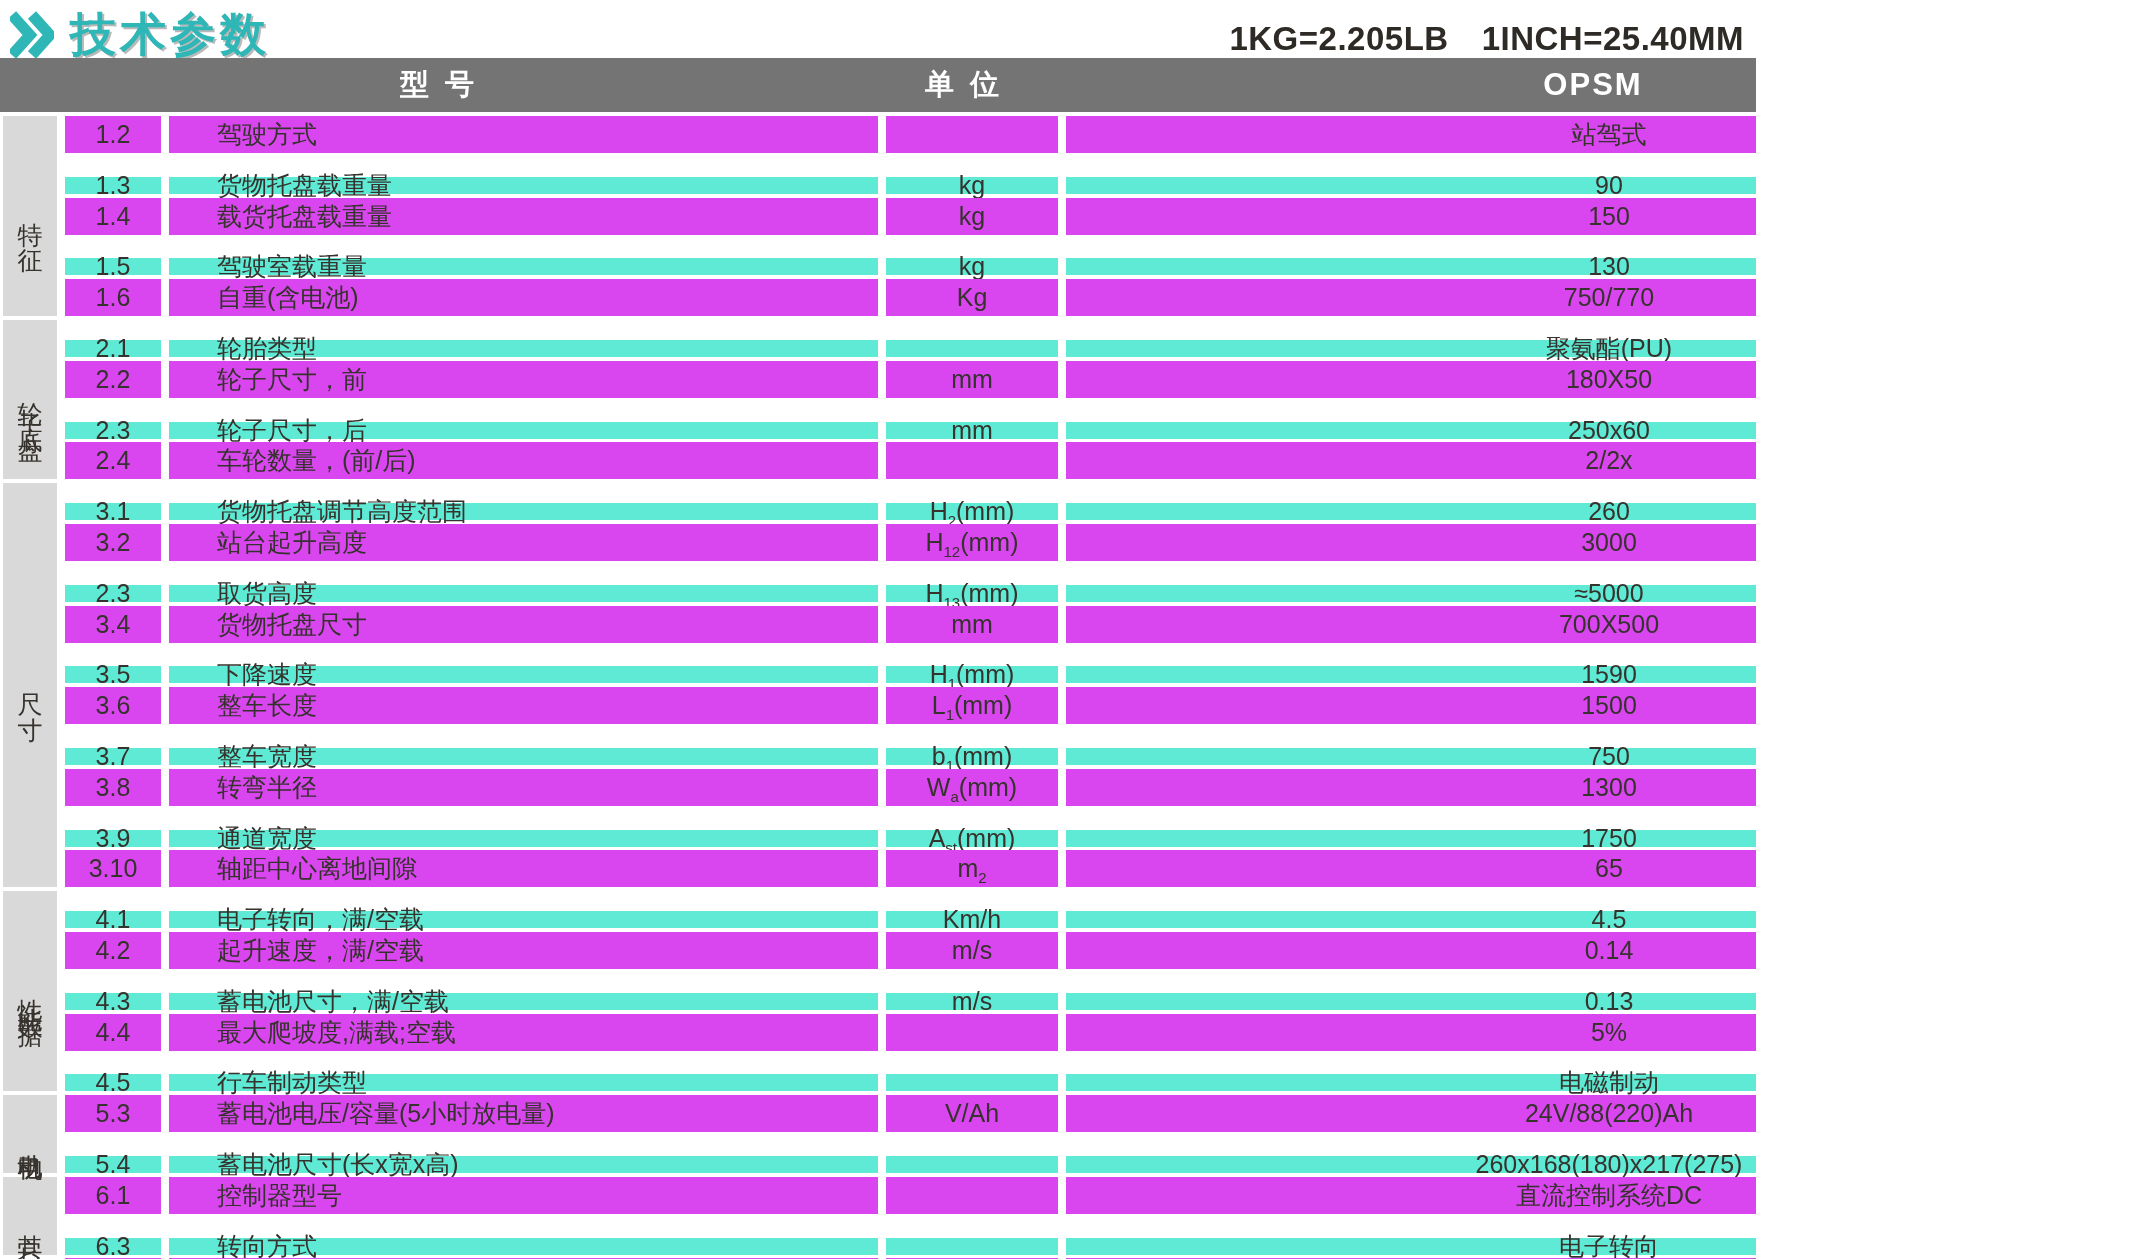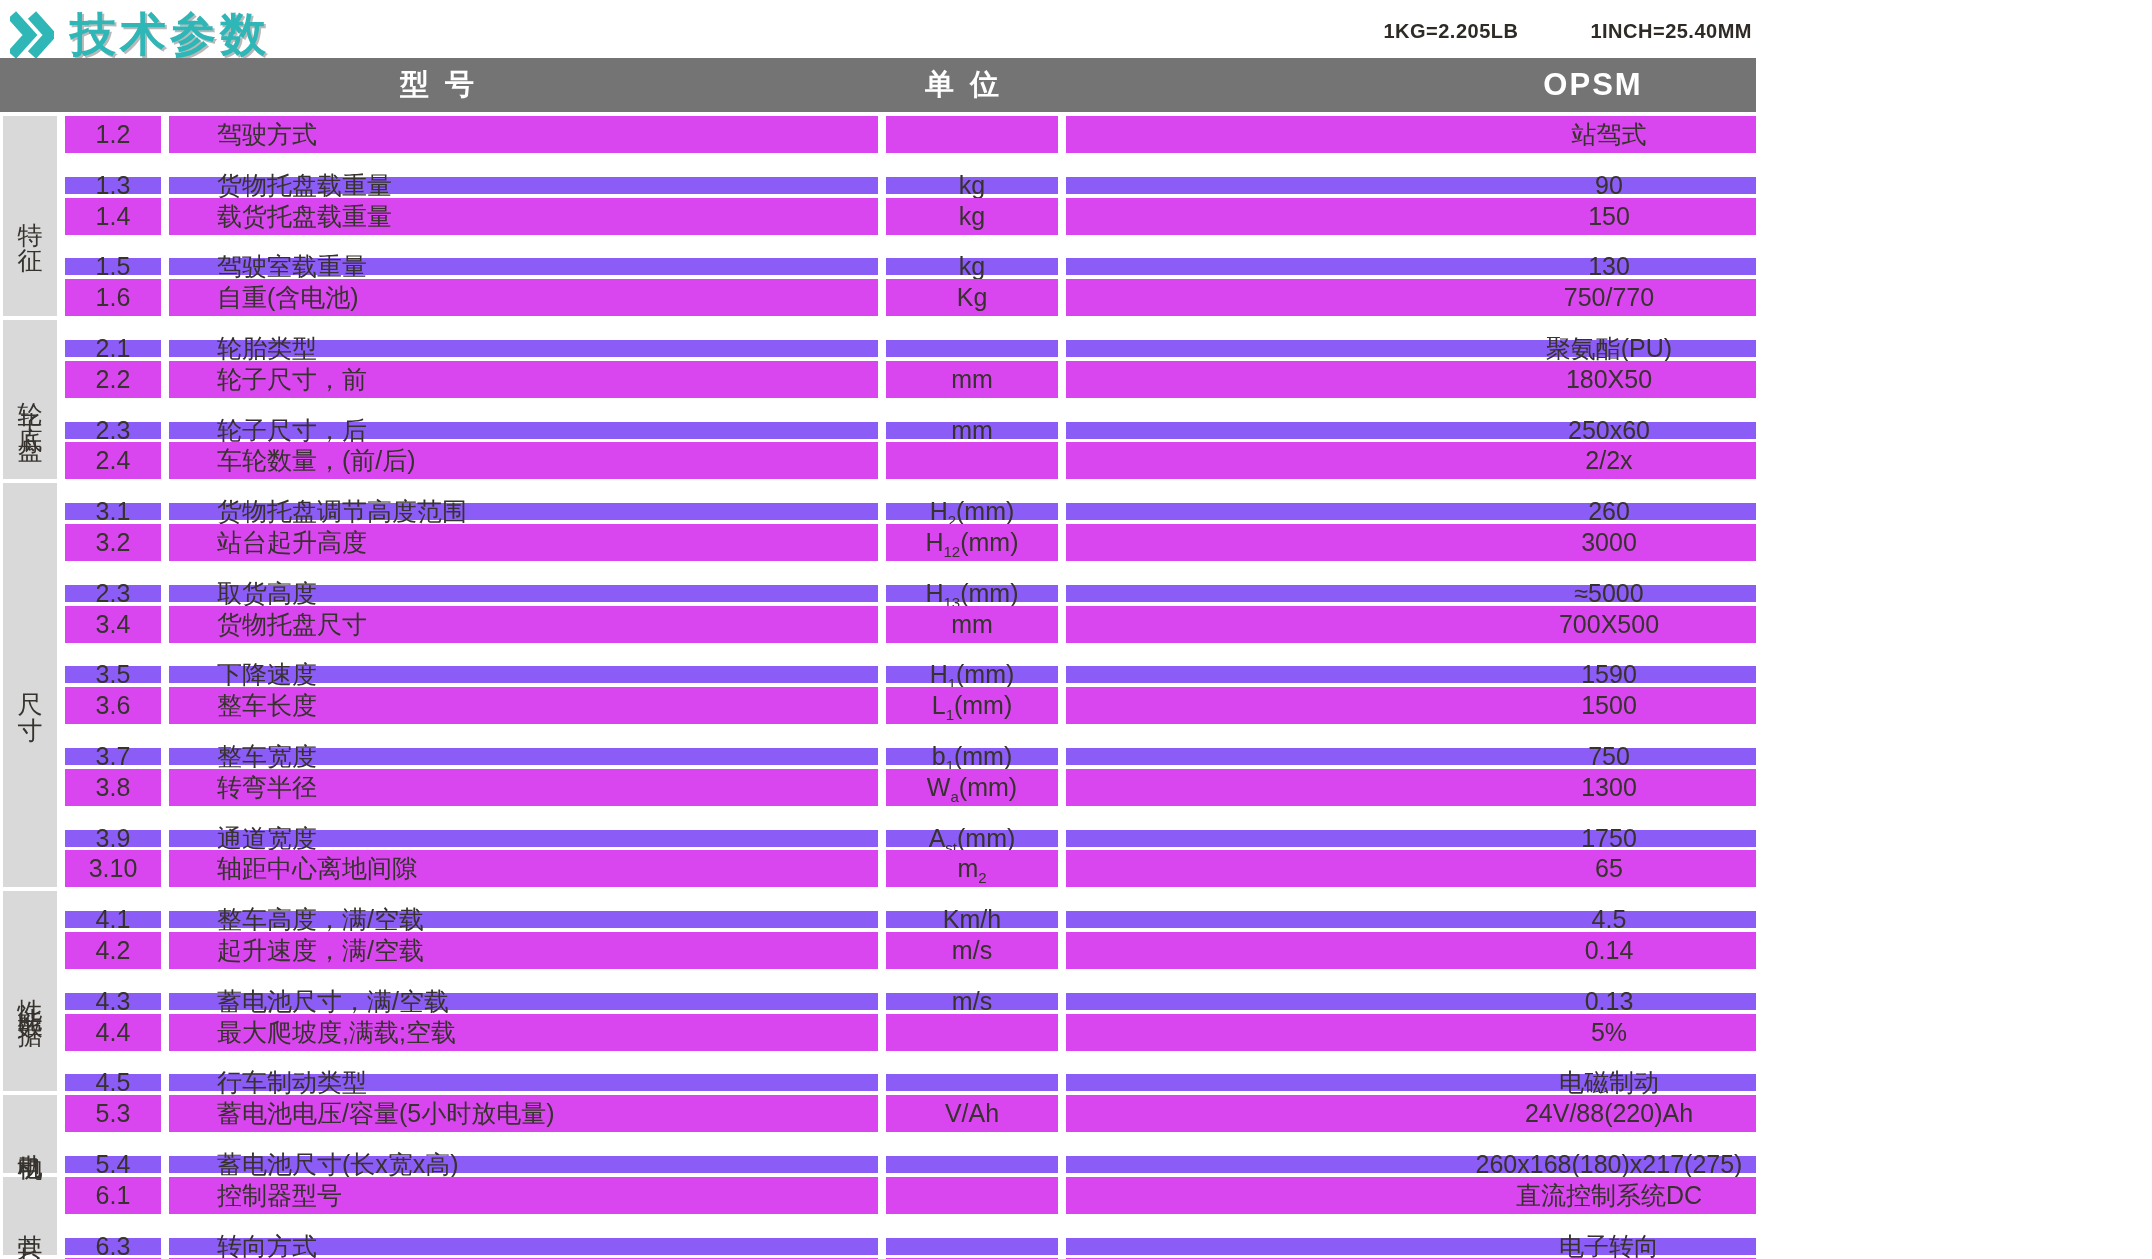--- a/index.html
+++ b/index.html
@@ -10,22 +10,22 @@
   }
 
   
   .title-bar { position:absolute; left:10px; top:4px; display:flex; align-items:center; gap:16px; }
   .chevron-icon { width:44px; height:48px; flex:0 0 auto; }
   .page-title {
     font-size:46px; font-weight:bold; letter-spacing:4px;
     color:#2fb6b6; text-shadow:2px 2px 0 rgba(55,55,55,0.35);
   }
   .conversion {
-    position:absolute; top:20px; right:4px; display:flex; gap:72px;
-    font-size:20px; font-weight:bold; color:#2e2a26; letter-spacing:0.5px;
+    position:absolute; top:20px; right:12px; display:flex; gap:33px;
+    font-size:33px; font-weight:bold; color:#2e2a26; letter-spacing:0.5px;
   }
 
   
   .spec-table { position:absolute; left:0; top:58px; width:2152px; }
 
   .thead { display:flex; column-gap:0; height:54px; margin-bottom:4px; }
   .th {
     background:#747474; color:#ffffff; display:flex; align-items:center; justify-content:center;
     font-weight:bold; font-size:29px; letter-spacing:4px;
   }
@@ -35,21 +35,21 @@
 
   .tbody {
     display:grid;
     grid-template-columns:54px 96px 709px 172px 1086px;
     column-gap:8px; row-gap:3.8px;
     grid-auto-rows:37px;
     margin-left:3px;
   }
   .cell { display:flex; align-items:center; font-size:25px; }
   .c-gray  { background:#d946ef; }
-  .c-white { background:#8b5cf6;margin-top:20px; }
+  .c-white { background:#5eead4;margin-top:20px; }
   .num-cell   { justify-content:center; }
   .name-cell  { padding-left:48px; }
   .unit-cell  { justify-content:center; }
   .value-cell { justify-content:center; }
 
   .category-cell {
     grid-column:1; background:#d9d9d9;
     display:flex; align-items:center; justify-content:center;
   }
   .cat-text { writing-mode:vertical-lr; text-orientation:upright; font-size:25px; line-height:1; }
@@ -209,21 +209,21 @@
         <div class="cell num-cell c-gray">3.10</div>
         <div class="cell name-cell c-gray">轴距中心离地间隙</div>
         <div class="cell unit-cell c-gray">
           <span class="unit-wrap"><span>m</span><sub>2</sub><span></span></span>
         </div>
         <div class="cell value-cell c-gray">65</div>
         <div class="category-cell" style="grid-row: span 5;">
           <span class="cat-text cat-g3">性能数据</span>
         </div>
         <div class="cell num-cell c-white">4.1</div>
-        <div class="cell name-cell c-white">整车高度，满/空载</div>
+        <div class="cell name-cell c-white">电子转向，满/空载</div>
         <div class="cell unit-cell c-white">
           <span class="unit-wrap"><span>Km/h</span><sub></sub><span></span></span>
         </div>
         <div class="cell value-cell c-white">4.5</div>
         <div class="cell num-cell c-gray">4.2</div>
         <div class="cell name-cell c-gray">起升速度，满/空载</div>
         <div class="cell unit-cell c-gray">
           <span class="unit-wrap"><span>m/s</span><sub></sub><span></span></span>
         </div>
         <div class="cell value-cell c-gray">0.14</div>

